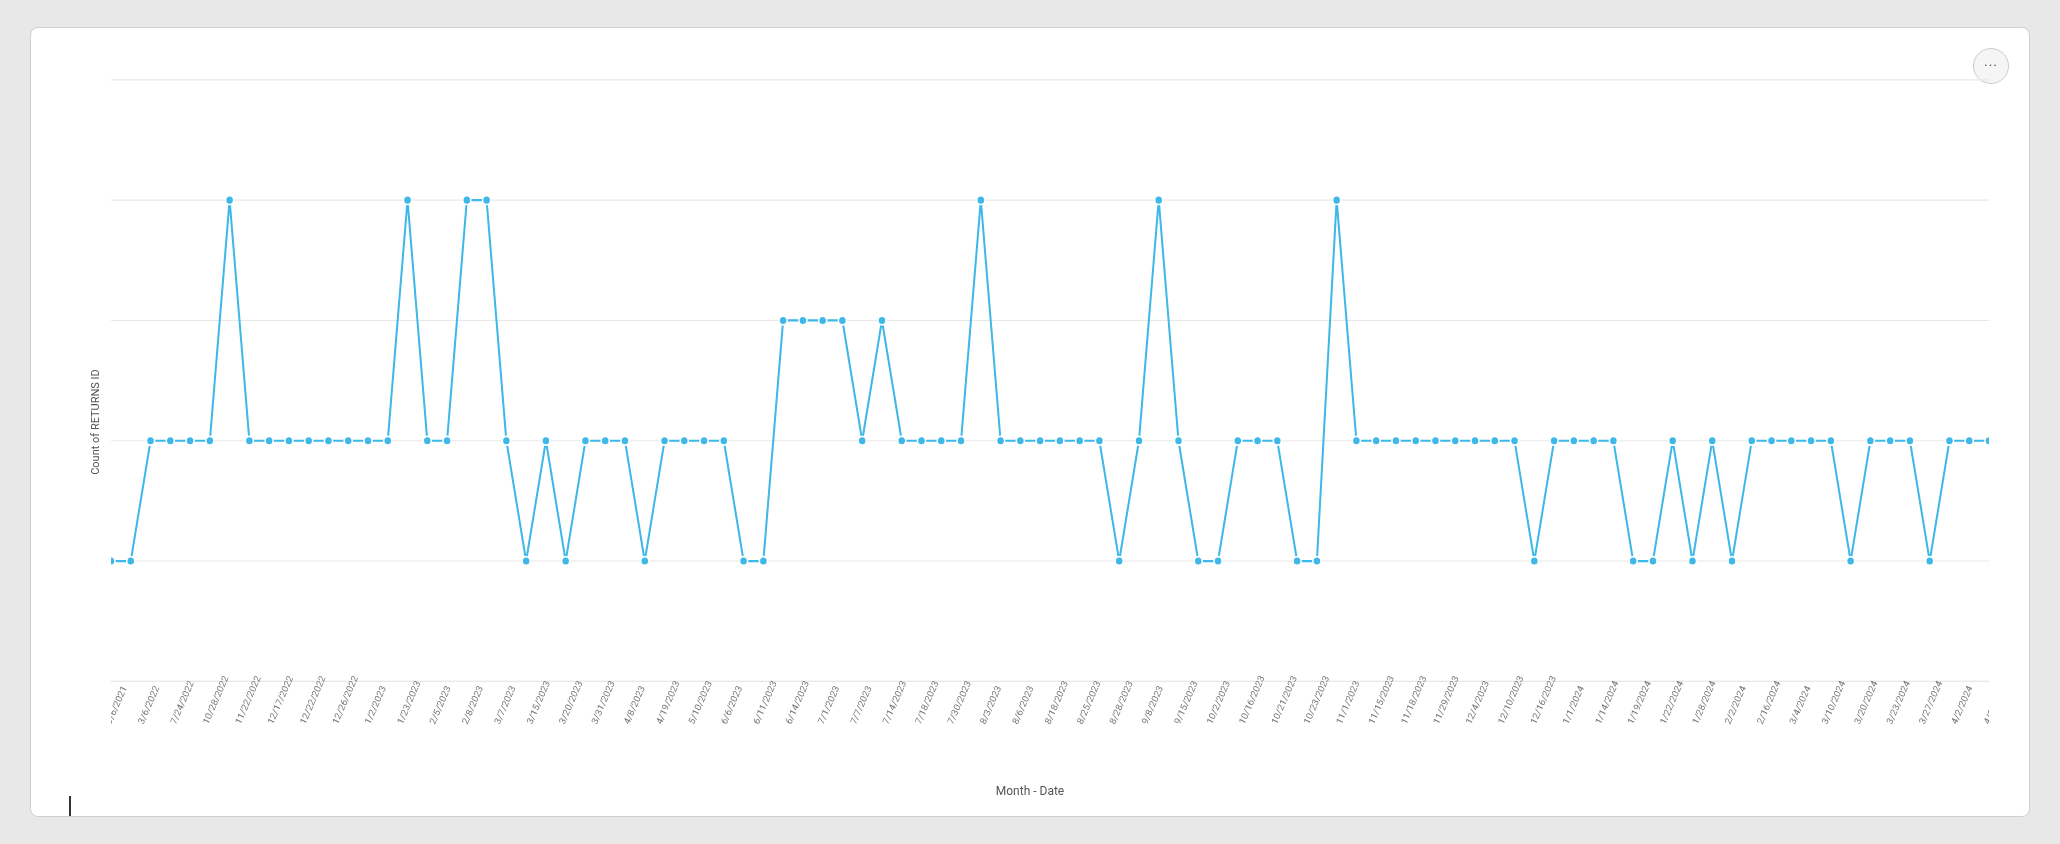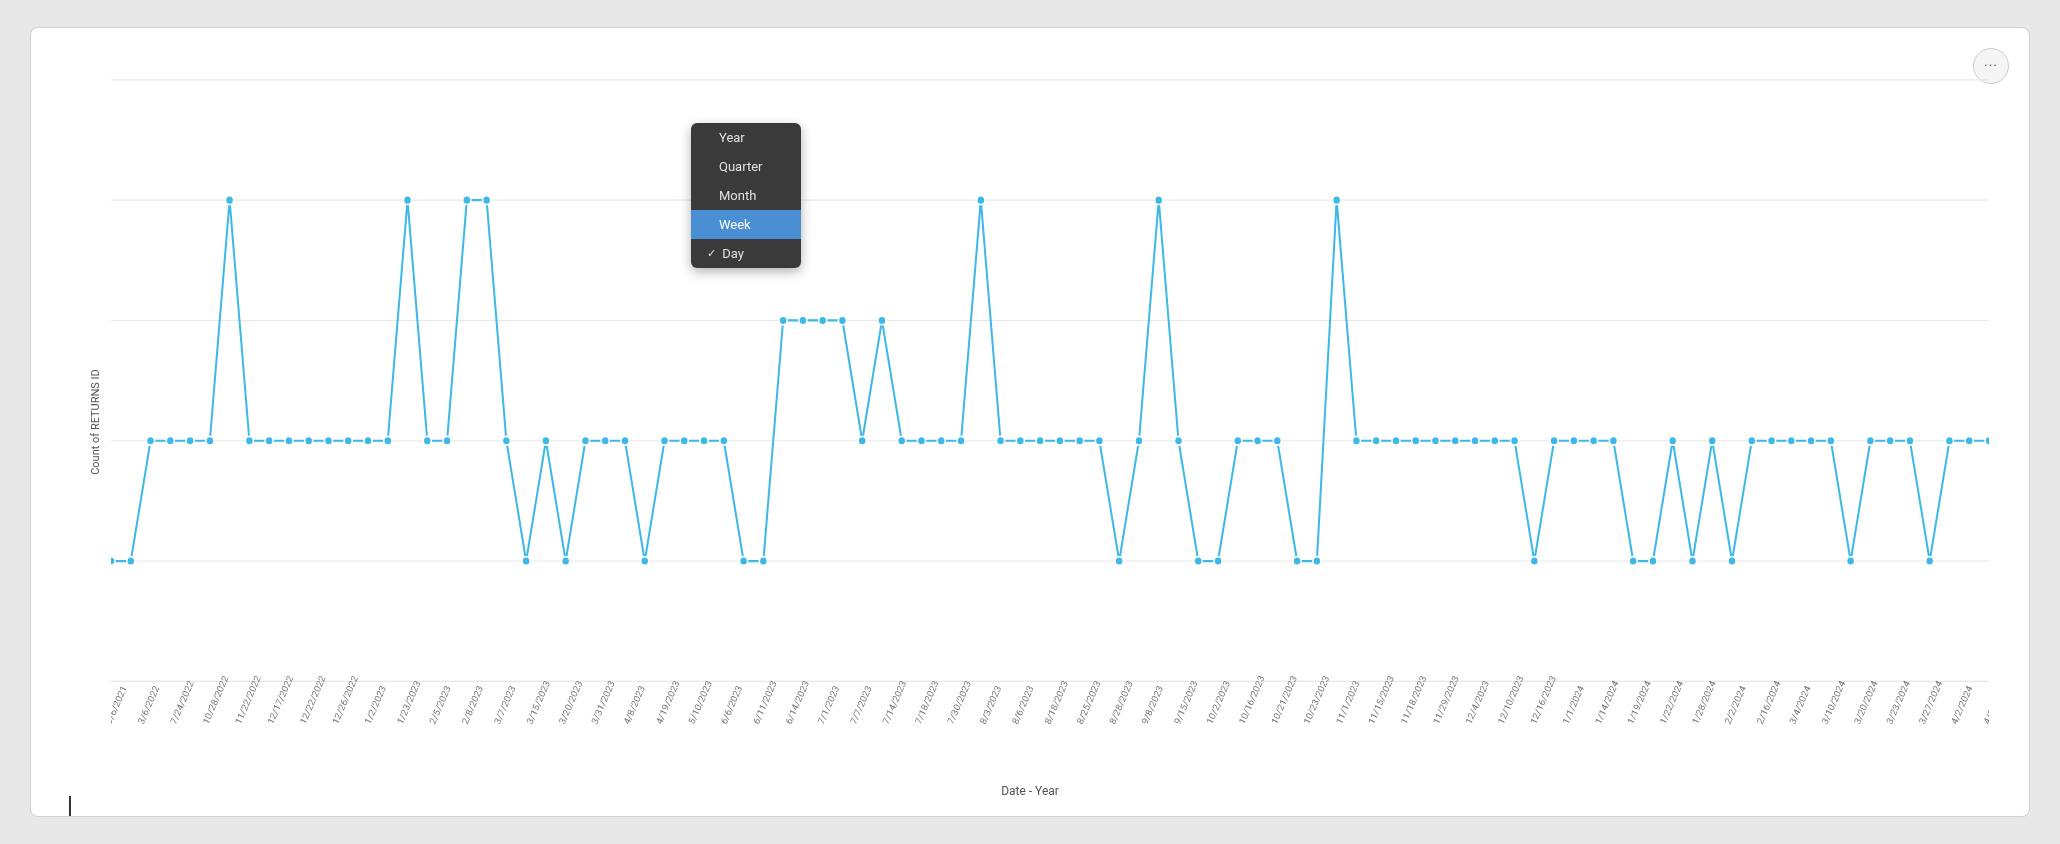--- a/index.html
+++ b/index.html
@@ -118,27 +118,20 @@
 
 <div class="outer-frame">
   <div class="chart-container">
 
     <div class="more-btn">
       <span>···</span>
     </div>
 
     <div class="y-axis-label">Count of RETURNS ID</div>
 
-    <div class="dropdown-menu">
-      <div class="dropdown-item">Year</div>
-      <div class="dropdown-item">Quarter</div>
-      <div class="dropdown-item">Month</div>
-      <div class="dropdown-item selected">Week</div>
-      <div class="dropdown-item checked">Day</div>
-    </div>
 
     <div class="chart-area">
       <svg class="chart-svg" viewBox="0 0 1860 620" preserveAspectRatio="none" id="mainSvg">
 
         <line x1="0" y1="20" x2="1860" y2="20" stroke="#e8e8e8" stroke-width="1"></line>
 
         <line x1="0" y1="130" x2="1860" y2="130" stroke="#e8e8e8" stroke-width="1"></line>
 
         <line x1="0" y1="240" x2="1860" y2="240" stroke="#e8e8e8" stroke-width="1"></line>
 
@@ -308,17 +301,17 @@
           <circle cx="1742.5263157894735" cy="350" r="4" fill="#3eb8e8" stroke="#fff" stroke-width="1.5"></circle>
           <circle cx="1762.1052631578946" cy="350" r="4" fill="#3eb8e8" stroke="#fff" stroke-width="1.5"></circle>
           <circle cx="1781.6842105263156" cy="350" r="4" fill="#3eb8e8" stroke="#fff" stroke-width="1.5"></circle>
           <circle cx="1801.2631578947367" cy="460" r="4" fill="#3eb8e8" stroke="#fff" stroke-width="1.5"></circle>
           <circle cx="1820.8421052631577" cy="350" r="4" fill="#3eb8e8" stroke="#fff" stroke-width="1.5"></circle>
           <circle cx="1840.4210526315787" cy="350" r="4" fill="#3eb8e8" stroke="#fff" stroke-width="1.5"></circle>
           <circle cx="1859.9999999999998" cy="350" r="4" fill="#3eb8e8" stroke="#fff" stroke-width="1.5"></circle>
         </svg>
     </div>
 
-    <div class="x-axis-label">Date - Year</div>
+    <div class="x-axis-label">Month - Date</div>
 
     <div class="cursor-bar"></div>
   </div>
 </div>
 
 </body></html>

